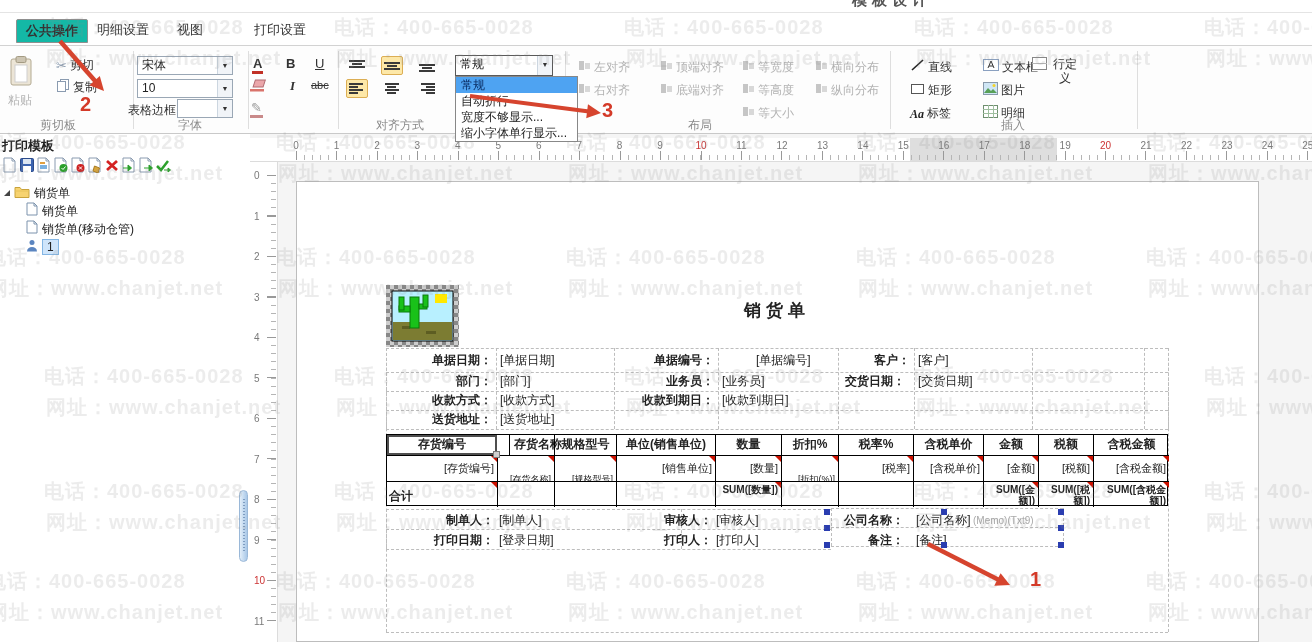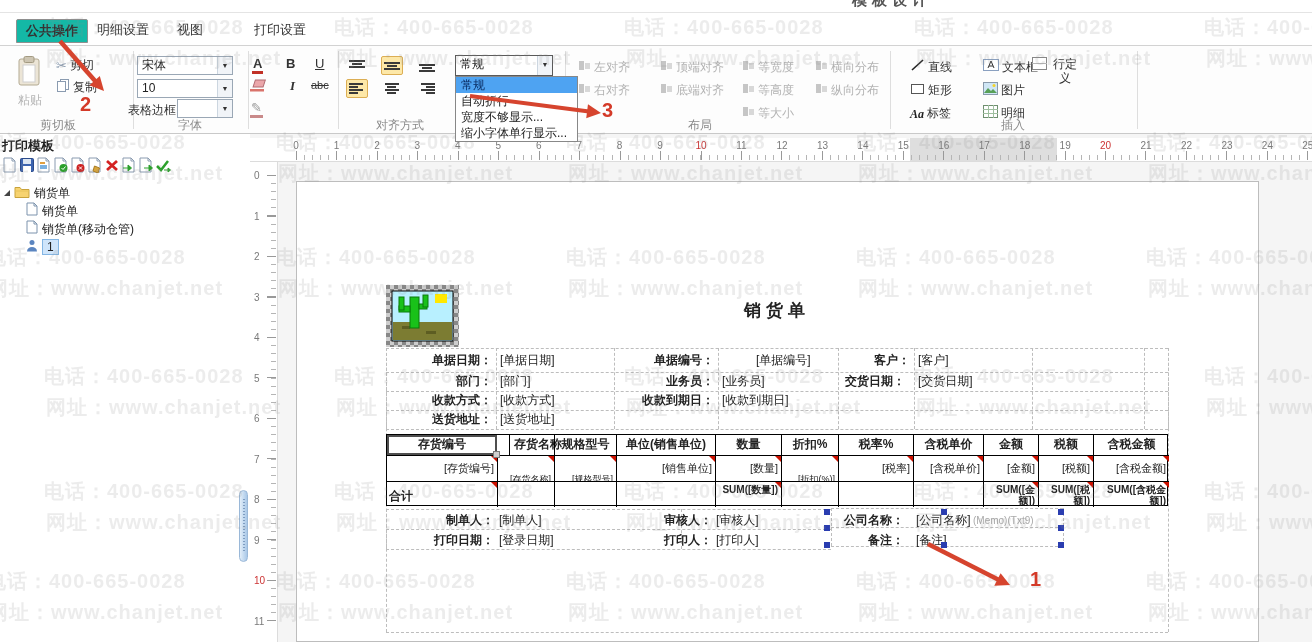--- a/index.html
+++ b/index.html
@@ -15,21 +15,21 @@
 .tab-row{position:absolute;left:0;top:13px;width:1312px;height:33px;background:#fff;border-bottom:1px solid #d2d2d2}
 .tab{position:absolute;top:6px;height:24px;line-height:22px;font-size:13px;color:#333;padding:0 9px;white-space:nowrap}
 .tab.active{border:1px solid #8f8f8f;background:#14b8a6;border-radius:2px 2px 0 0;font-weight:bold}
 
 .ribbon{position:absolute;left:0;top:46px;width:1312px;height:88px;background:#fdfdfd;border-bottom:1px solid #c9c9c9}
 .gsep{position:absolute;top:5px;height:78px;width:1px;background:#dedede}
 .glabel{position:absolute;top:71px;font-size:12px;color:#8a8a8a;text-align:center;width:90px;white-space:nowrap}
 .rbtn{position:absolute;height:20px;line-height:20px;white-space:nowrap;font-size:12px;color:#333}
 .rbtn .ic{display:inline-block;vertical-align:middle;margin-right:3px}
 .rbtn.dis{color:#b3b3b3}
-.bigbtn{position:absolute;width:34px;text-align:right}
+.bigbtn{position:absolute;width:34px;text-align:left}
 .bigbtn .lbl{font-size:12px;color:#b3b3b3;margin-top:2px}
 .combo{position:absolute;background:#fff;border:1px solid #9aa7b5;display:flex;align-items:stretch}
 .combo .ct{flex:1;padding-left:4px;font-size:12px;line-height:17px;white-space:nowrap;overflow:hidden}
 .combo .ca{width:15px;border-left:1px solid #ccd6e0;background:#f1f4f8;text-align:center}
 .combo .ca:after{content:"▼";font-size:7px;color:#333;line-height:17px}
 .combo.focus{border-color:#5a5a5a}
 .fsico{position:absolute;font-size:13px;color:#333}
 .redbar{border-bottom:3px solid #c13126;padding:0 1px;font-weight:bold}
 .alico{position:absolute;width:22px;height:19px;padding:2px;border:1px solid transparent;border-radius:2px}
 .alico.sel{background:#fde8a8;border-color:#dcae54}

